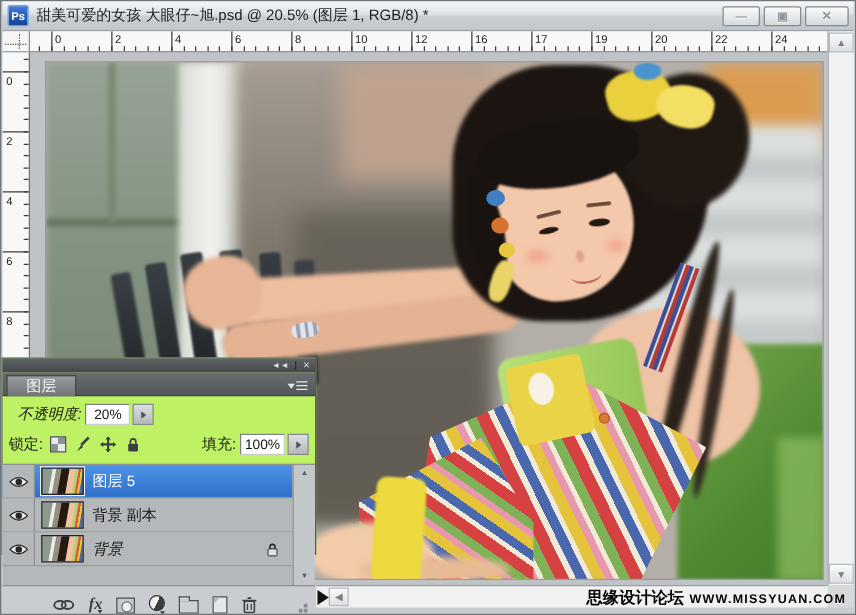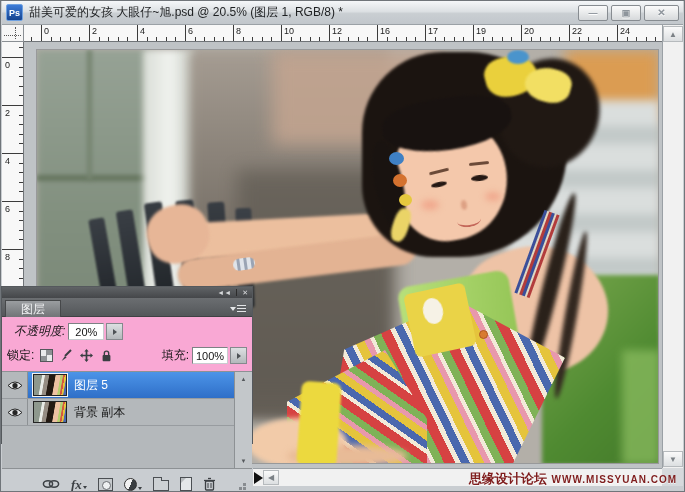--- a/index.html
+++ b/index.html
@@ -38,26 +38,26 @@
 
   
   .vscroll{position:absolute;right:1px;top:24px;width:21px;height:443px;background:#f1f1f1;border-left:1px solid #9aa0a5;z-index:2;}
   .vscroll .arr{position:absolute;left:0;right:0;height:16px;display:flex;align-items:center;justify-content:center;font-size:8px;color:#7b8186;background:linear-gradient(180deg,#fafafa,#dcdfe1);border:1px solid #b6babd;}
   .vscroll .arr.up{top:1px;} .vscroll .arr.down{bottom:1px;}
   .hscroll{position:absolute;left:252px;top:467px;width:410px;height:18px;background:#f1f1f1;border-top:1px solid #9aa0a5;z-index:2;}
   .hscroll .arr{position:absolute;top:1px;bottom:1px;width:16px;display:flex;align-items:center;justify-content:center;font-size:8px;color:#7b8186;background:linear-gradient(180deg,#fafafa,#dcdfe1);border:1px solid #b6babd;}
   .hscroll .arr.left{left:10px;}
   .scroll-corner{position:absolute;right:1px;top:467px;width:21px;height:18px;background:#d6d9dc;z-index:2;}
   .black-arrow{position:absolute;left:253px;top:471px;width:0;height:0;border-left:9px solid #101010;border-top:6px solid transparent;border-bottom:6px solid transparent;z-index:4;}
-  .watermark{position:absolute;right:7px;top:468px;z-index:3;color:#7f1d1d;white-space:nowrap;text-shadow:0 1px 0 rgba(255,255,255,.7);}
+  .watermark{position:absolute;right:7px;top:468px;z-index:3;color:#000000;white-space:nowrap;text-shadow:0 1px 0 rgba(255,255,255,.7);}
   .wm-cn{font-size:13px;font-weight:bold;}
   .wm-url{font-size:10px;font-weight:bold;letter-spacing:1px;}
 
   
-  .panel{position:absolute;left:0;top:285px;width:252px;height:158px;background:#f9a8d4;border:1px solid #55595d;z-index:10;font-size:12px;color:#141414;}
+  .panel{position:absolute;left:0;top:285px;width:252px;height:158px;background:#bef264;border:1px solid #55595d;z-index:10;font-size:12px;color:#141414;}
   .p-header{height:11px;background:linear-gradient(180deg,#606366,#45474a);display:flex;align-items:center;justify-content:flex-end;gap:5px;padding:0 4px;}
   .p-header .hg{color:#d8dadc;font-size:7px;line-height:1;}
   .p-header .hd{width:1px;height:7px;background:#2c2c2c;}
   .p-tabs{position:relative;height:19px;background:linear-gradient(180deg,#6b6e71,#54575a);border-bottom:1px solid #3f4143;}
   .p-tab{position:absolute;left:3px;top:2px;height:17px;width:56px;background:linear-gradient(180deg,#9a9da0,#717477);
     border:1px solid #46484a;border-bottom:none;color:#f2f3f4;display:flex;align-items:center;justify-content:center;}
   .p-menu{position:absolute;right:6px;top:6px;width:16px;height:9px;}
   .p-menu::before{content:"";position:absolute;left:0;top:3px;border-top:4px solid #e3e5e7;border-left:3px solid transparent;border-right:3px solid transparent;}
   .p-menu::after{content:"";position:absolute;right:0;top:1px;width:9px;height:1px;background:#e3e5e7;box-shadow:0 3px 0 #e3e5e7,0 6px 0 #e3e5e7;}
   .p-controls{padding:4px 5px 2px 5px;}
@@ -86,21 +86,21 @@
   .sel .thumb{box-shadow:0 0 0 1px #f2f2f2;}
   .lname{color:#161616;}
   .sel .lname{color:#fff;}
   .ital{font-style:italic;font-family:"Liberation Serif",serif;}
   .rowlock{margin-left:auto;margin-right:10px;}
   .list-scroll{width:18px;border-left:1px solid #8d9194;background:#c3c7ca;position:relative;}
   .list-scroll .sarr{position:absolute;left:0;right:0;height:12px;display:flex;align-items:center;justify-content:center;font-size:6px;color:#55595d;}
   .list-scroll .sarr.up{top:1px;} .list-scroll .sarr.down{bottom:1px;}
 
   .p-bottom{height:31px;border-top:1px solid #8d9194;display:flex;align-items:center;padding:0 8px 0 40px;gap:11px;position:relative;}
-  .bic{display:flex;align-items:flex-end;color:#43474b;}
+  .bic{display:flex;align-items:flex-end;color:#43474b;flex-direction:column;}
   .fx-t{font-family:"Liberation Serif",serif;font-style:italic;font-weight:bold;font-size:13px;line-height:11px;color:#3c4044;}
   .tinycar{border-top:3px solid #3c4044;border-left:2.5px solid transparent;border-right:2.5px solid transparent;margin-left:1px;margin-bottom:1px;}
   .mask-i{width:15px;height:13px;border:1px solid #4b4f53;background:#c6cacd;position:relative;}
   .mask-i::after{content:"";position:absolute;left:3px;top:2px;width:7px;height:7px;border-radius:50%;background:#eef0f1;border:1px solid #6a6e72;}
   .adj-i{width:13px;height:13px;border-radius:50%;border:1px solid #333;background:linear-gradient(115deg,#f2f2f2 50%,#3a3e42 50%);}
   .folder-i{width:16px;height:11px;border:1px solid #4b4f53;background:#cdd1d4;position:relative;margin-top:3px;}
   .folder-i::before{content:"";position:absolute;left:-1px;top:-4px;width:7px;height:3px;border:1px solid #4b4f53;border-bottom:none;background:#cdd1d4;}
   .newl-i{width:12px;height:14px;border:1px solid #4b4f53;background:#e4e7e9;position:relative;}
   .newl-i::before{content:"";position:absolute;left:0;top:0;border-left:5px solid #b7bbbe;border-bottom:5px solid transparent;}
   .grip{position:absolute;right:14px;bottom:5px;width:3px;height:3px;background:#888c90;
@@ -412,20 +412,36 @@
         <div class="lrow">
           <div class="eye-cell">
             <svg width="16" height="11" viewBox="0 0 16 11">
                 <path d="M1 5.5 Q8 -1.5 15 5.5 Q8 12.5 1 5.5 Z" fill="#e8eaec" stroke="#262626"></path>
                 <circle cx="8" cy="5.5" r="2.6" fill="#262626"></circle>
               </svg>
           </div>
           <div class="thumb"></div>
           <span class="lname">背景 副本</span>
         </div>
+        <div class="lrow">
+          <div class="eye-cell">
+            <svg width="16" height="11" viewBox="0 0 16 11">
+                <path d="M1 5.5 Q8 -1.5 15 5.5 Q8 12.5 1 5.5 Z" fill="#e8eaec" stroke="#262626"></path>
+                <circle cx="8" cy="5.5" r="2.6" fill="#262626"></circle>
+              </svg>
+          </div>
+          <div class="thumb"></div>
+          <span class="lname ital">背景</span>
+          <span class="rowlock">
+            <svg width="12" height="13" viewBox="0 0 15 15">
+                <rect x="3" y="7" width="9" height="7" rx="1" fill="#dfe2e4" stroke="#2e2e2e"></rect>
+                <path d="M5 7 V5 a2.5 2.5 0 0 1 5 0 V7" fill="none" stroke="#2e2e2e" stroke-width="1.6"></path>
+              </svg>
+          </span>
+        </div>
         <div style="flex:1"></div>
       </div>
       <div class="list-scroll">
         <div class="sarr up">▲</div>
         <div class="sarr down">▼</div>
       </div>
     </div>
     <div class="p-bottom">
       <span class="bic">
         <svg width="18" height="12" viewBox="0 0 18 12">

